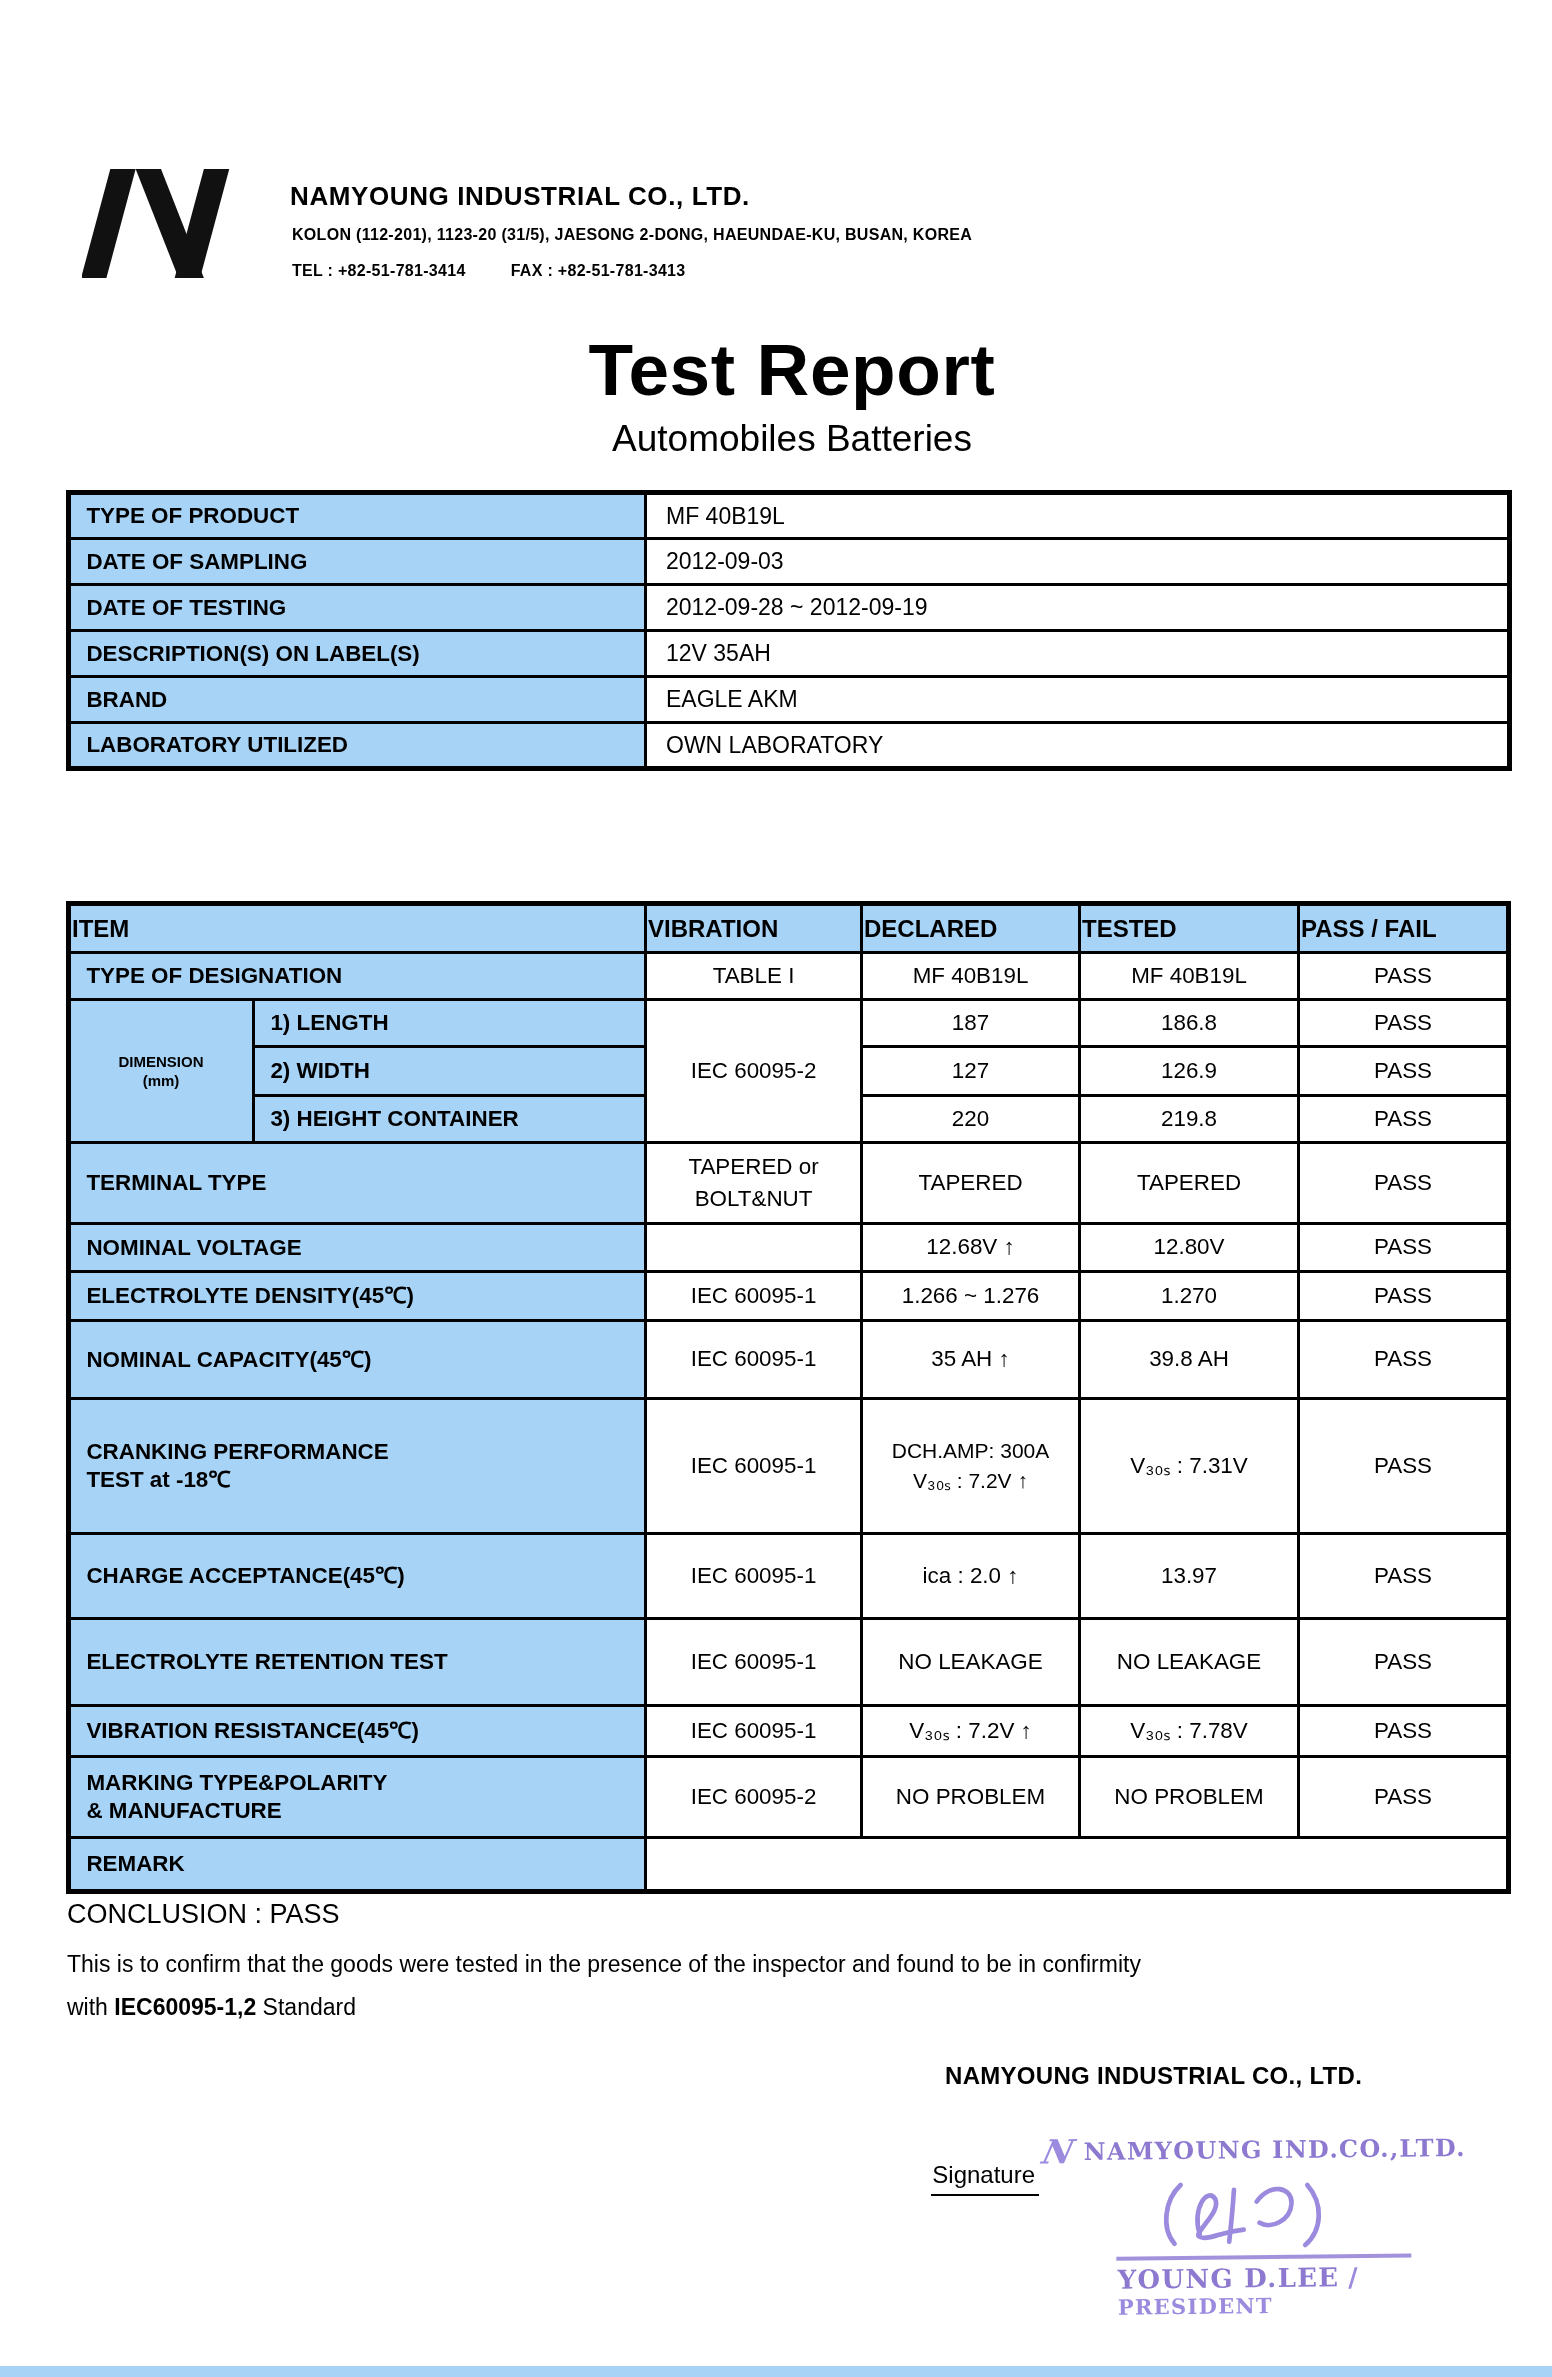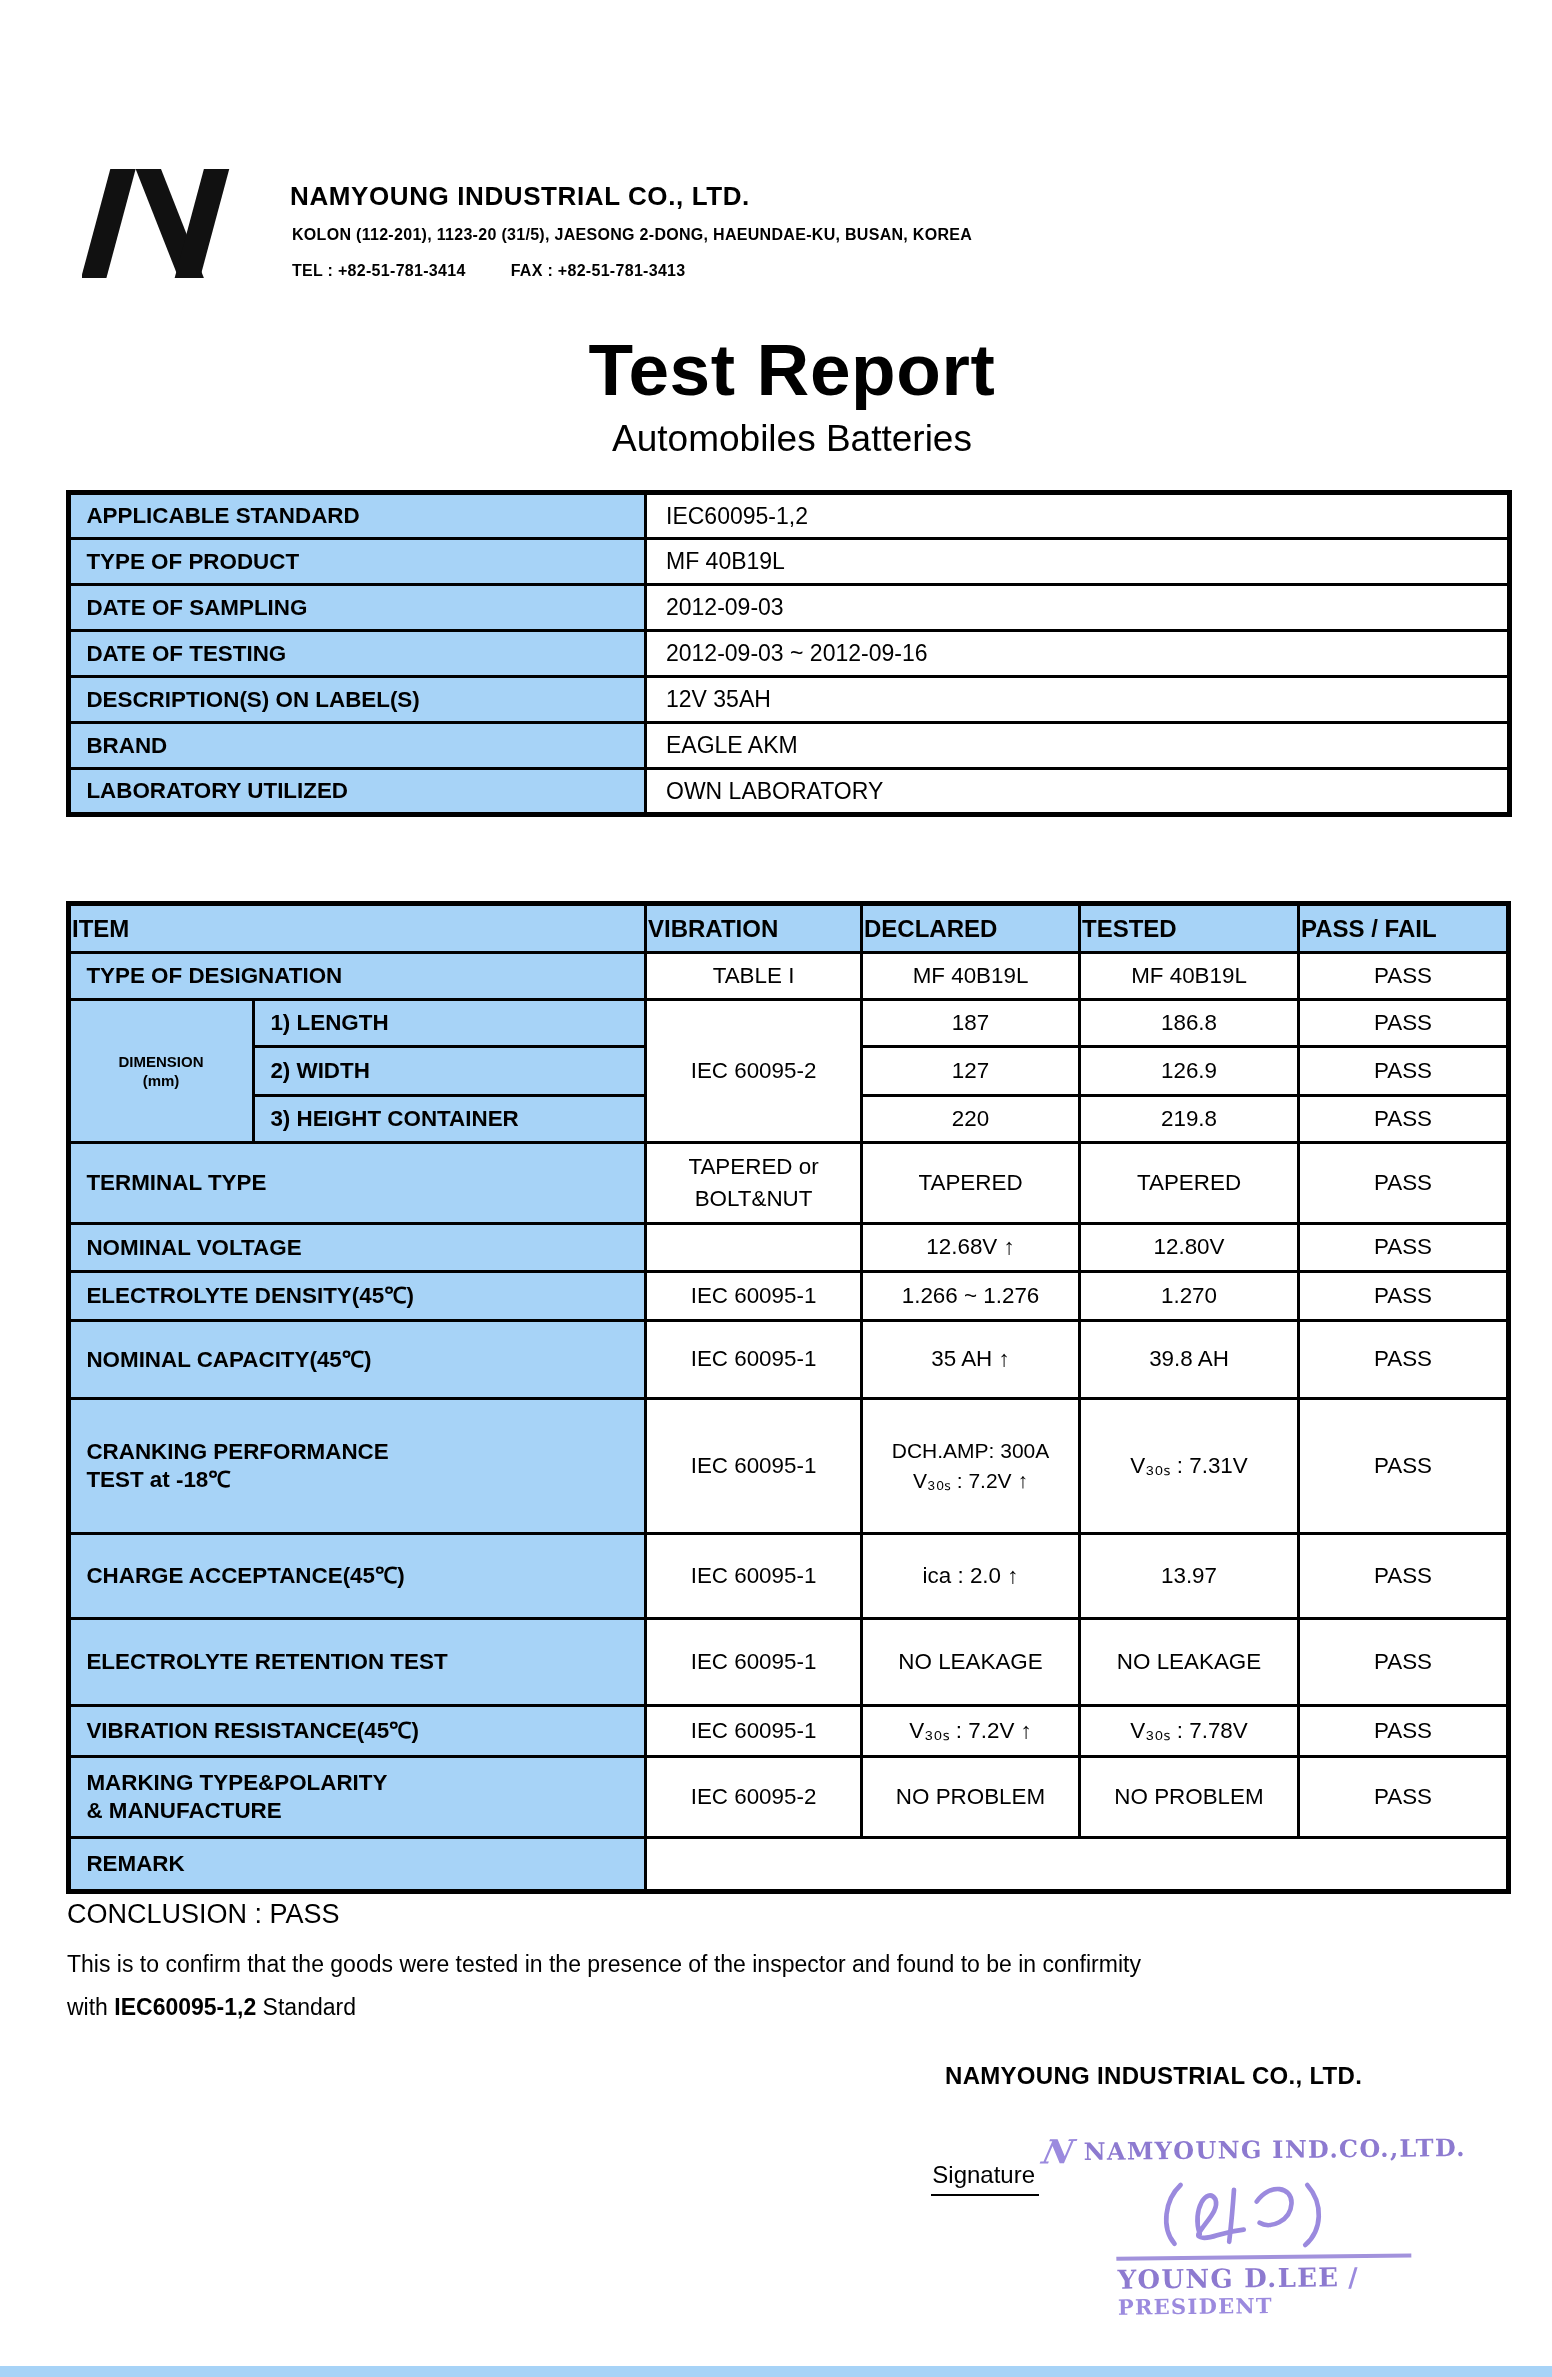--- a/index.html
+++ b/index.html
@@ -75,35 +75,31 @@
 
   <div class="title">Test Report</div>
   <div class="subtitle">Automobiles Batteries</div>
 
   <table class="doc-table t1">
     <colgroup>
         <col style="width:577px">
         <col style="width:864px">
       </colgroup>
     <tbody>
-        <tr style="height:46px">
-      <td class="lbl">APPLICABLE STANDARD</td>
-      <td class="val">IEC60095-1,2</td>
-    </tr>
     <tr style="height:46px">
       <td class="lbl">TYPE OF PRODUCT</td>
       <td class="val">MF 40B19L</td>
     </tr>
     <tr style="height:46px">
       <td class="lbl">DATE OF SAMPLING</td>
       <td class="val">2012-09-03</td>
     </tr>
     <tr style="height:46px">
       <td class="lbl">DATE OF TESTING</td>
-      <td class="val">2012-09-03 ~ 2012-09-16</td>
+      <td class="val">2012-09-28 ~ 2012-09-19</td>
     </tr>
     <tr style="height:46px">
       <td class="lbl">DESCRIPTION(S) ON LABEL(S)</td>
       <td class="val">12V 35AH</td>
     </tr>
     <tr style="height:46px">
       <td class="lbl">BRAND</td>
       <td class="val">EAGLE AKM</td>
     </tr>
     <tr style="height:46px">

